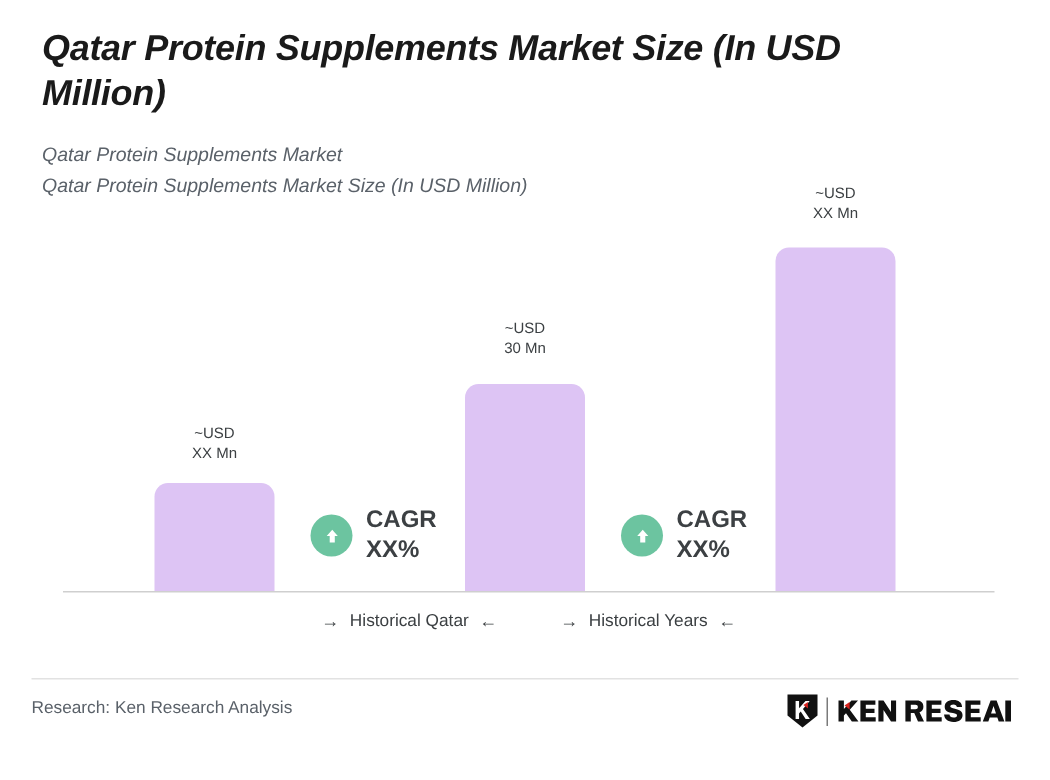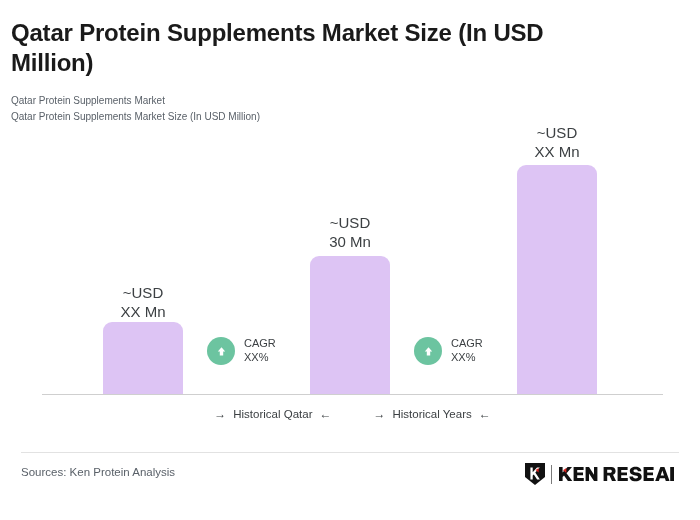--- a/index.html
+++ b/index.html
@@ -19,36 +19,37 @@
   .page {
     position: relative;
     width: 700px;
     height: 520px;
     box-sizing: border-box;
   }
 
   
   .header {
     position: absolute;
-    left: 11px;
+    left: 28px;
     top: 18px;
     width: 640px;
+    font-style: italic;
   }
   .chart-title {
     font-size: 24px;
     font-weight: bold;
     line-height: 1.23;
     color: #1a1a1a;
     letter-spacing: -0.2px;
     margin: 0;
     width: 600px;
   }
   .subtitle-block {
     margin-top: 16px;
-    font-size: 10px;
+    font-size: 13px;
     line-height: 1.58;
     color: #5a6169;
   }
   .subtitle-line { display: block; }
 
   
   .plot {
     position: absolute;
     left: 0;
     top: 0;
@@ -73,21 +74,21 @@
     border-top-right-radius: 9px;
   }
   .bar-1 { left: 103px; top: 322px; height: 72px; }
   .bar-2 { left: 310px; top: 256px; height: 138px; }
   .bar-3 { left: 517px; top: 165px; height: 229px; }
 
   .bar-label {
     position: absolute;
     width: 120px;
     text-align: center;
-    font-size: 15px;
+    font-size: 10px;
     line-height: 1.25;
     color: #3c4043;
   }
   .bar-label-1 { left: 83px; top: 284px; }
   .bar-label-2 { left: 290px; top: 214px; }
   .bar-label-3 { left: 497px; top: 124px; }
   .bar-label span { display: block; }
 
   
   .cagr {
@@ -105,24 +106,25 @@
     border-radius: 50%;
     background: #6cc4a0;
     display: flex;
     align-items: center;
     justify-content: center;
     flex: 0 0 auto;
   }
   .cagr-circle svg { display: block; }
 
   .cagr-text {
-    font-size: 11px;
+    font-size: 16px;
     line-height: 1.25;
     color: #3c4043;
     white-space: nowrap;
+    font-weight: bold;
   }
   .cagr-text span { display: block; }
 
   
   .periods {
     position: absolute;
     left: 42px;
     top: 408px;
     width: 621px;
     display: flex;
@@ -243,21 +245,21 @@
         <span class="arrow-glyph">→</span>
         <span>Historical Years</span>
         <span class="arrow-glyph">←</span>
       </div>
     </div>
 
   </div>
 
   <div class="footer-rule"></div>
 
-  <div class="sources">Sources: Ken Protein Analysis</div>
+  <div class="sources">Research: Ken Research Analysis</div>
 
   <div class="logo">
     <svg class="logo-mark" width="22" height="24" viewBox="0 0 22 24" aria-hidden="true">
       <path d="M1 1 H21 V15 L11 23 L1 15 Z" fill="#111111"></path>
       <path d="M6.4 5.4 H8.7 V10.2 L13.0 5.4 H15.8 L11.3 10.6 L15.9 17.4 H13.1 L9.8 12.4 L8.7 13.6 V17.4 H6.4 Z" fill="#ffffff"></path>
       <path d="M11.6 8.0 L14.6 6.0 L14.6 10.4 Z" fill="#d7231f"></path>
     </svg>
     <div class="logo-divider"></div>
     <svg class="logo-word" width="118" height="18" viewBox="0 0 118 18" aria-hidden="true">
       <g fill="#111111">

